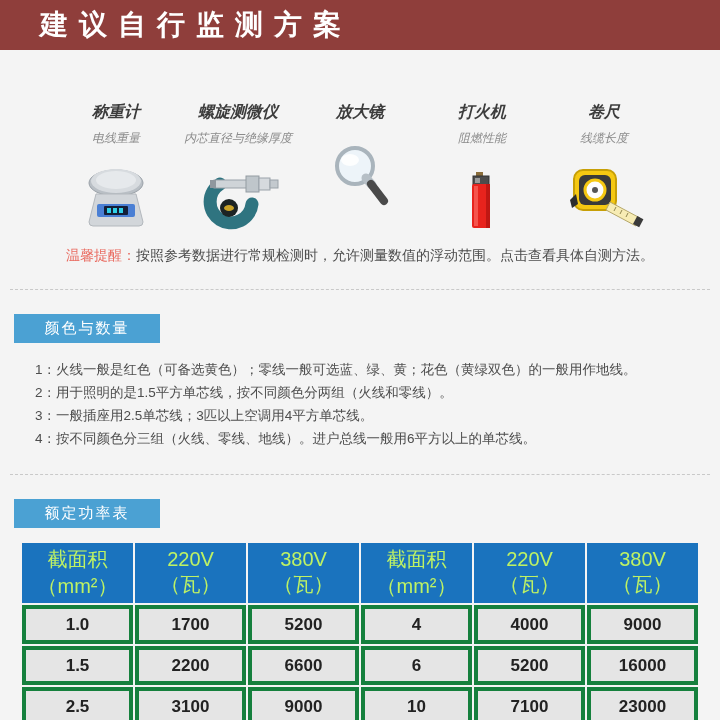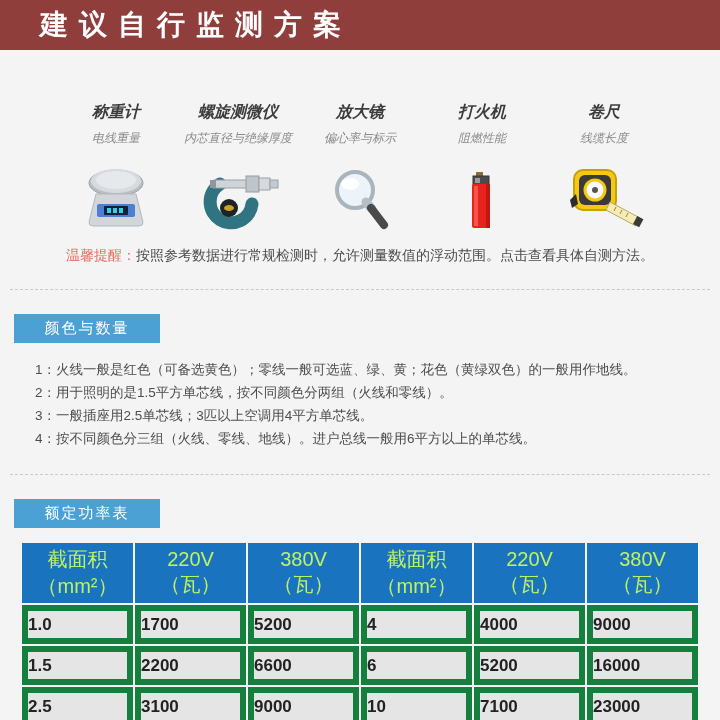--- a/index.html
+++ b/index.html
@@ -42,21 +42,21 @@
   table.power {
     width:680px; margin:13px auto 0 auto; border-collapse:separate; border-spacing:2px;
     table-layout:fixed;
   }
   table.power th {
     background:#1a73be; color:#bef264; font-size:20px; font-weight:normal;
     height:46px; border:1px solid #1a73be; padding:2px 2px;
   }
   table.power td {
     background:#e5e5e5; color:#222; font-size:17px; font-weight:bold;
-    height:39px; border:6px solid #15803d;
+    text-align:center; height:39px; border:4px solid #15803d;
   }
   svg { display:block; }
 </style>
 </head>
 <body>
 
 <div class="banner">
   <h1>建议自行监测方案</h1>
 </div>
 
@@ -92,21 +92,20 @@
         <rect x="50" y="8" width="13" height="16" fill="#bfc6cb" stroke="#939ba2"></rect>
         <rect x="63" y="10" width="11" height="12" fill="#d6dade" stroke="#9aa2a9"></rect>
         <rect x="74" y="12" width="8" height="8" fill="#c3c9ce" stroke="#9aa2a9"></rect>
         <rect x="14" y="12" width="6" height="8" fill="#8f979e"></rect>
       </svg>
     </div>
   </div>
 
   <div class="tool">
     <div class="t-name">放大镜</div>
-    <div class="t-desc">偏心率与标示</div>
     <div class="t-icon">
       <svg width="70" height="66" viewBox="0 0 70 66">
         <circle cx="30" cy="24" r="18" fill="#edf4f9" stroke="#a9b4bc" stroke-width="4"></circle>
         <ellipse cx="25" cy="18" rx="9" ry="6" fill="#ffffff" opacity="0.85"></ellipse>
         <line x1="41" y1="36" x2="47" y2="43" stroke="#b6bfc6" stroke-width="9" stroke-linecap="round"></line>
         <line x1="46" y1="42" x2="59" y2="59" stroke="#4a4a4a" stroke-width="8" stroke-linecap="round"></line>
       </svg>
     </div>
   </div>
 

